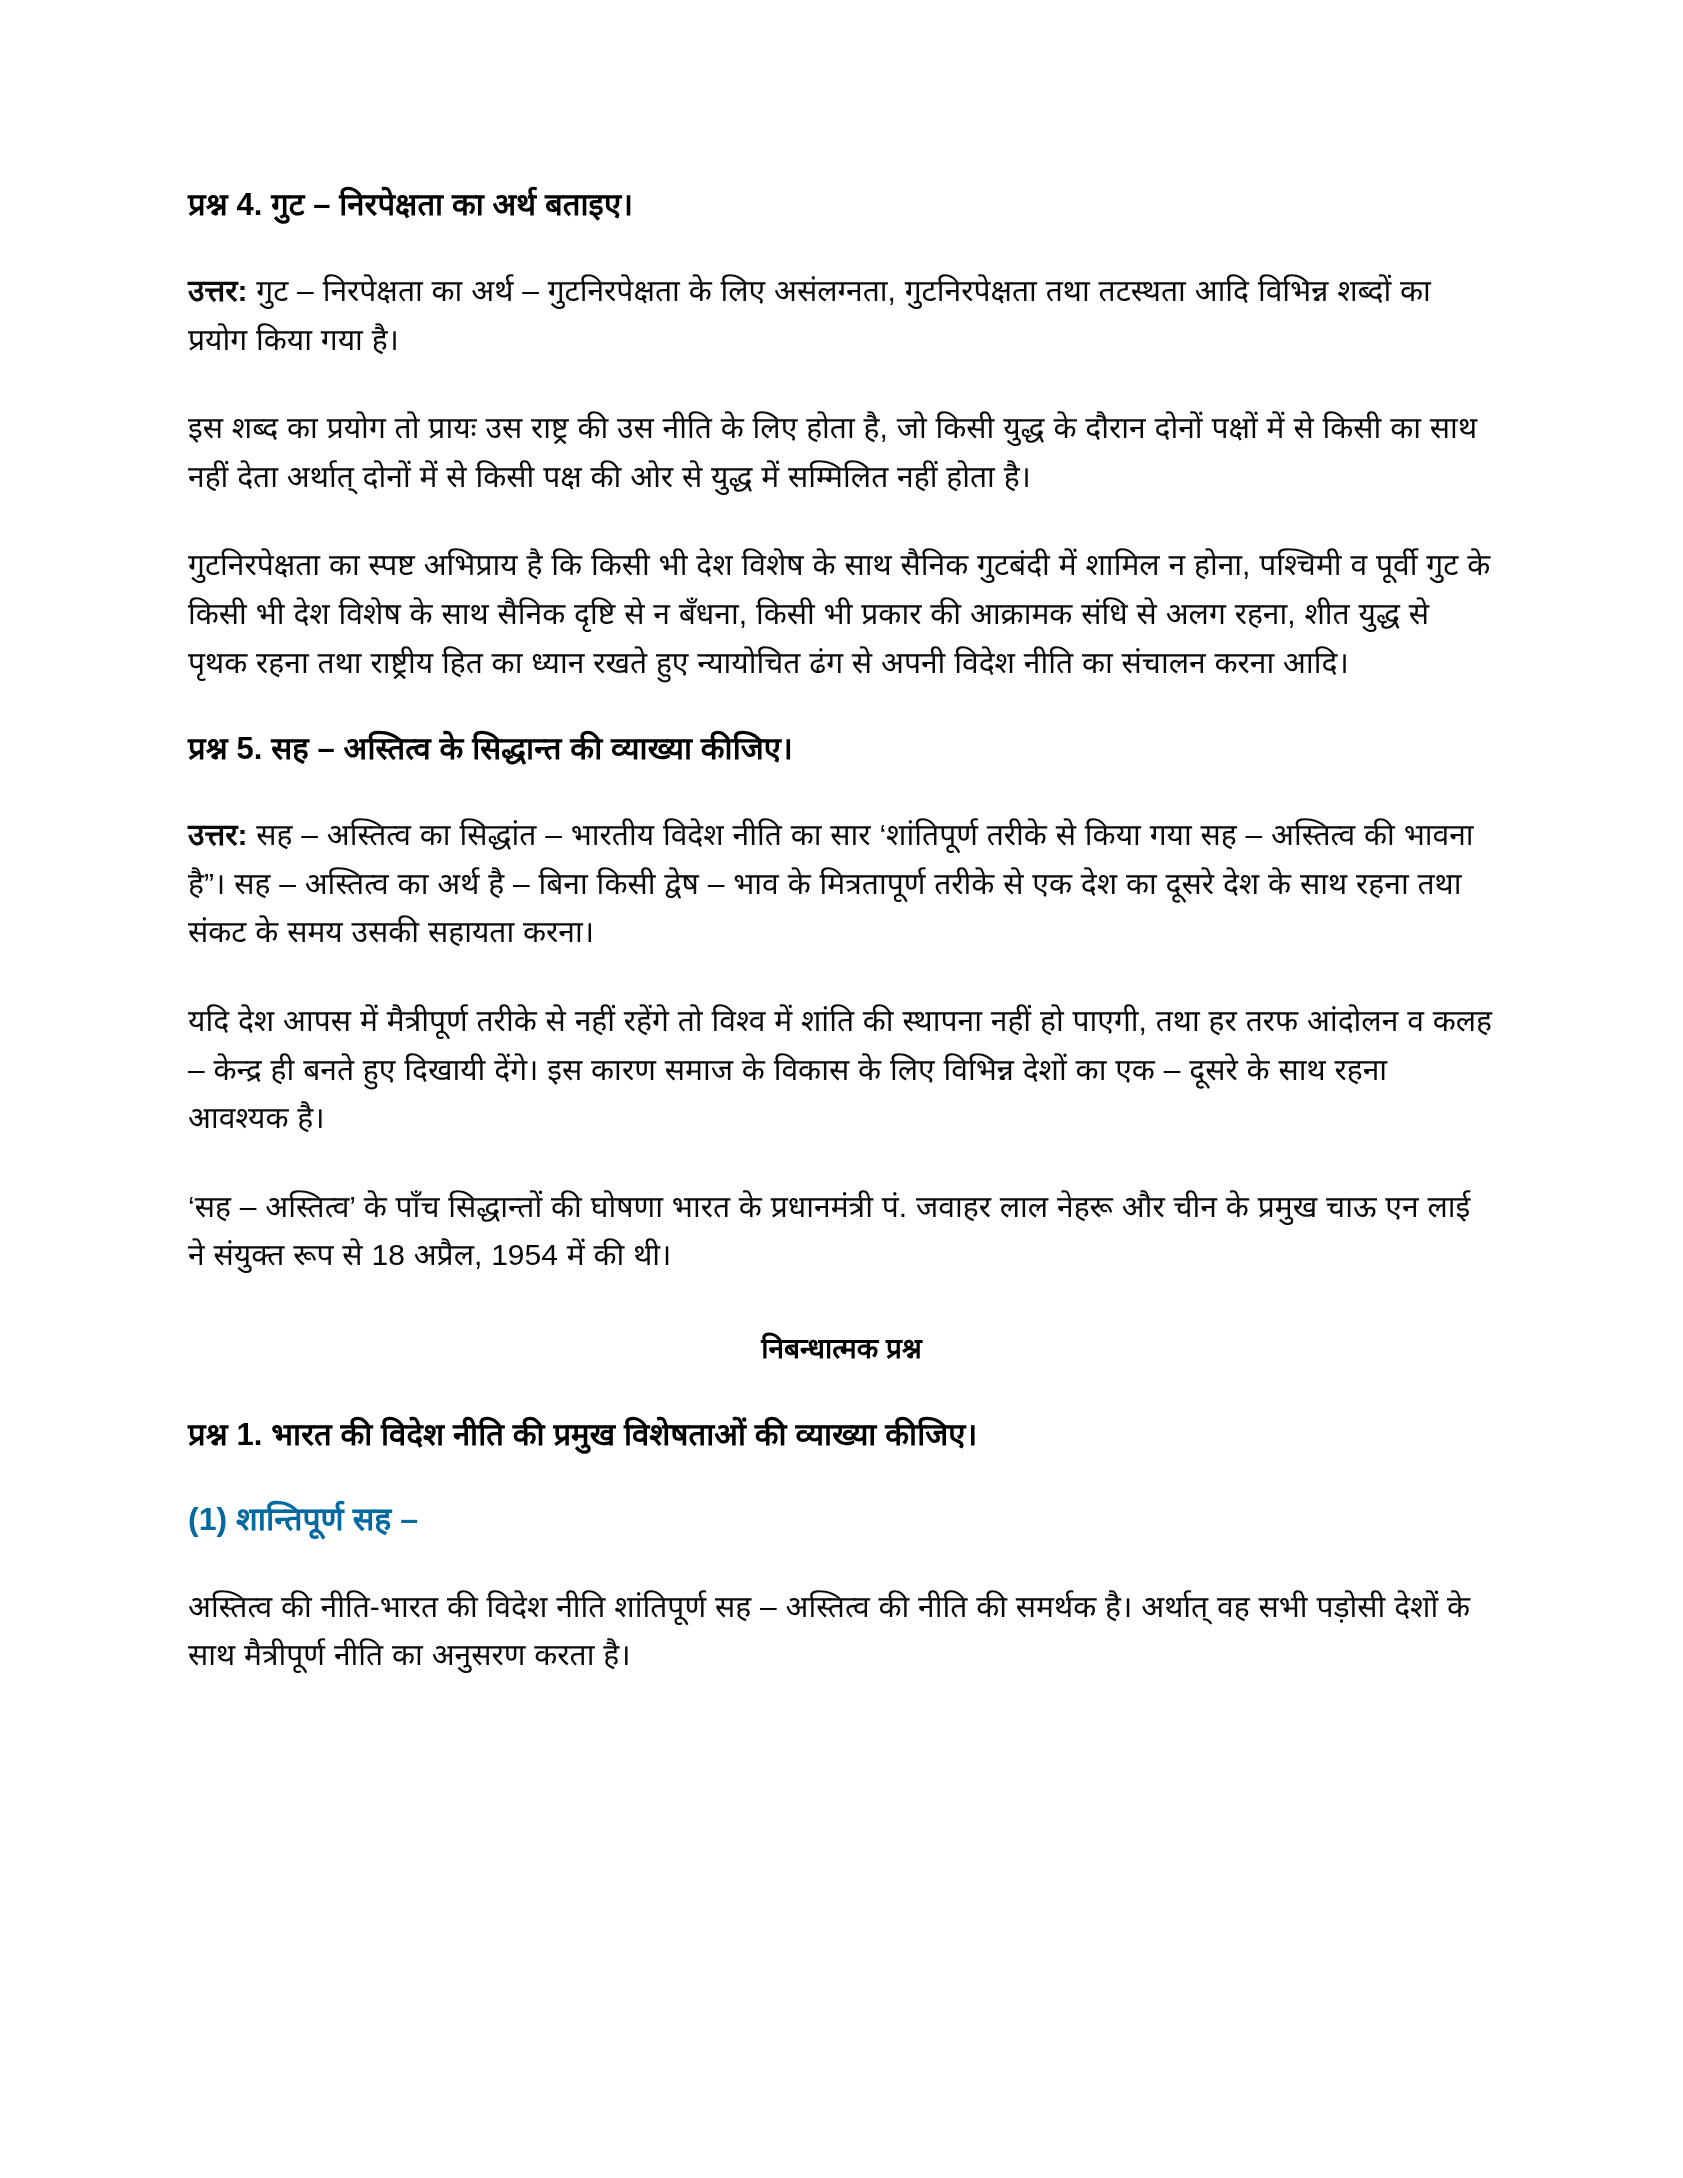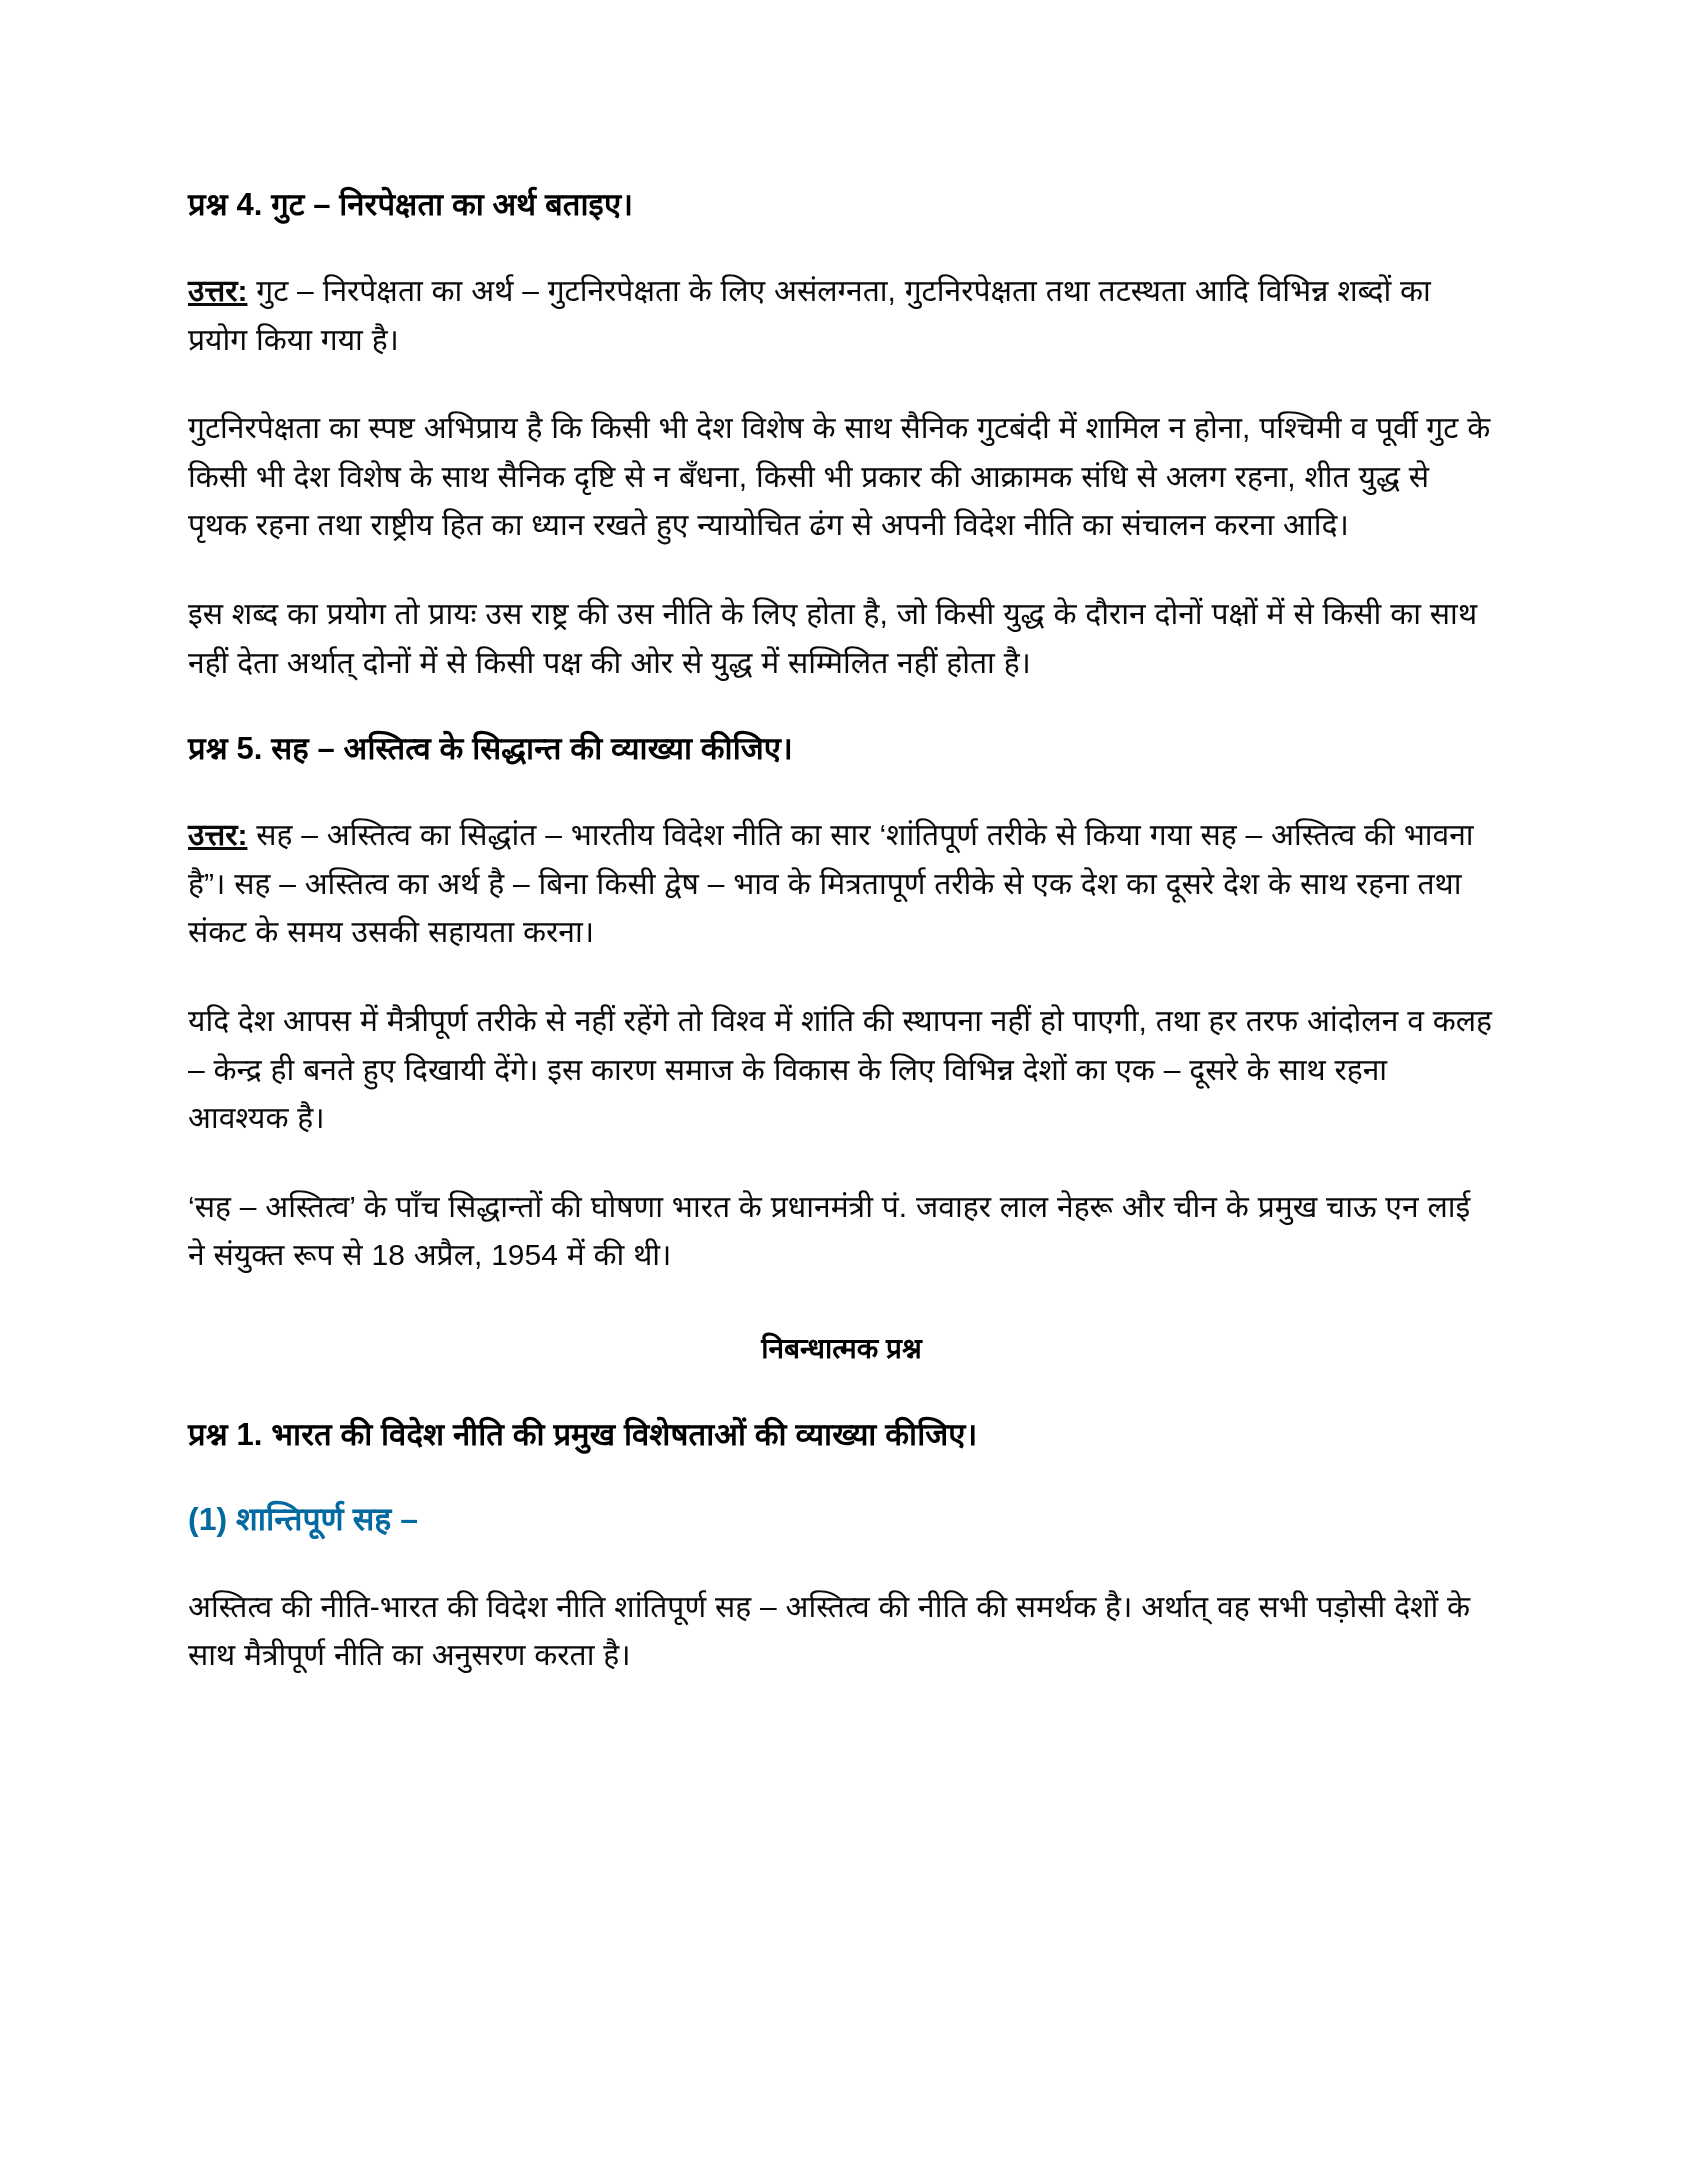--- a/index.html
+++ b/index.html
@@ -36,21 +36,20 @@
     font-family: "Liberation Sans", "DejaVu Sans", sans-serif;
     font-size: 30px;
     line-height: 1.62;
     color: #0a0a0a;
     margin: 0 0 40px 0;
     text-align: left;
     word-spacing: 0.5px;
   }
   .para .lead {
     font-weight: bold;
-    text-decoration: underline;
   }
   .section-title {
     font-family: "Liberation Sans", "DejaVu Sans", sans-serif;
     font-weight: bold;
     font-size: 28px;
     line-height: 1.3;
     color: #000000;
     text-align: center;
     margin: 51px 0 46px 0;
   }
@@ -66,23 +65,23 @@
 </head>
 <body>
 
 <div class="page">
   <div class="content">
 
     <h2 class="q-heading">प्रश्न 4. गुट – निरपेक्षता का अर्थ बताइए।</h2>
 
     <p class="para"><span class="lead">उत्तर:</span><span> गुट – निरपेक्षता का अर्थ – गुटनिरपेक्षता के लिए असंलग्नता, गुटनिरपेक्षता तथा तटस्थता आदि विभिन्न शब्दों का प्रयोग किया गया है।</span></p>
 
+    <p class="para">इस शब्द का प्रयोग तो प्रायः उस राष्ट्र की उस नीति के लिए होता है, जो किसी युद्ध के दौरान दोनों पक्षों में से किसी का साथ नहीं देता अर्थात् दोनों में से किसी पक्ष की ओर से युद्ध में सम्मिलित नहीं होता है।</p>
+
     <p class="para">गुटनिरपेक्षता का स्पष्ट अभिप्राय है कि किसी भी देश विशेष के साथ सैनिक गुटबंदी में शामिल न होना, पश्चिमी व पूर्वी गुट के किसी भी देश विशेष के साथ सैनिक दृष्टि से न बँधना, किसी भी प्रकार की आक्रामक संधि से अलग रहना, शीत युद्ध से पृथक रहना तथा राष्ट्रीय हित का ध्यान रखते हुए न्यायोचित ढंग से अपनी विदेश नीति का संचालन करना आदि।</p>
-
-    <p class="para">इस शब्द का प्रयोग तो प्रायः उस राष्ट्र की उस नीति के लिए होता है, जो किसी युद्ध के दौरान दोनों पक्षों में से किसी का साथ नहीं देता अर्थात् दोनों में से किसी पक्ष की ओर से युद्ध में सम्मिलित नहीं होता है।</p>
 
     <h2 class="q-heading">प्रश्न 5. सह – अस्तित्व के सिद्धान्त की व्याख्या कीजिए।</h2>
 
     <p class="para"><span class="lead">उत्तर:</span><span> सह – अस्तित्व का सिद्धांत – भारतीय विदेश नीति का सार ‘शांतिपूर्ण तरीके से किया गया सह – अस्तित्व की भावना है”। सह – अस्तित्व का अर्थ है – बिना किसी द्वेष – भाव के मित्रतापूर्ण तरीके से एक देश का दूसरे देश के साथ रहना तथा संकट के समय उसकी सहायता करना।</span></p>
 
     <p class="para">यदि देश आपस में मैत्रीपूर्ण तरीके से नहीं रहेंगे तो विश्व में शांति की स्थापना नहीं हो पाएगी, तथा हर तरफ आंदोलन व कलह – केन्द्र ही बनते हुए दिखायी देंगे। इस कारण समाज के विकास के लिए विभिन्न देशों का एक – दूसरे के साथ रहना आवश्यक है।</p>
 
 
     <p class="para">‘सह – अस्तित्व’ के पाँच सिद्धान्तों की घोषणा भारत के प्रधानमंत्री पं. जवाहर लाल नेहरू और चीन के प्रमुख चाऊ एन लाई ने संयुक्त रूप से 18 अप्रैल, 1954 में की थी।</p>
 

